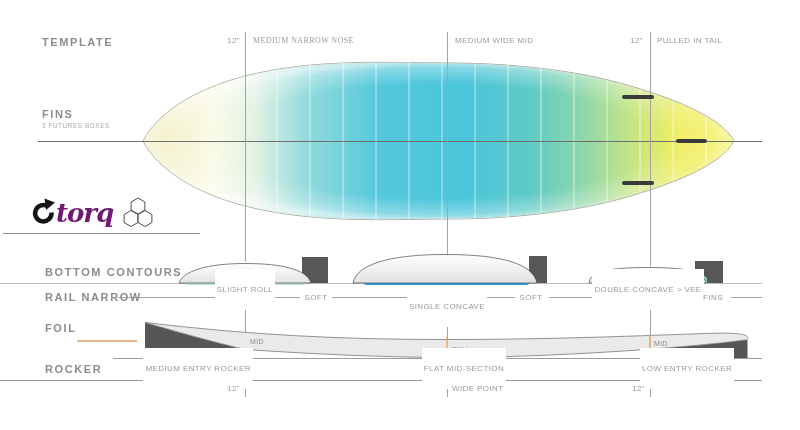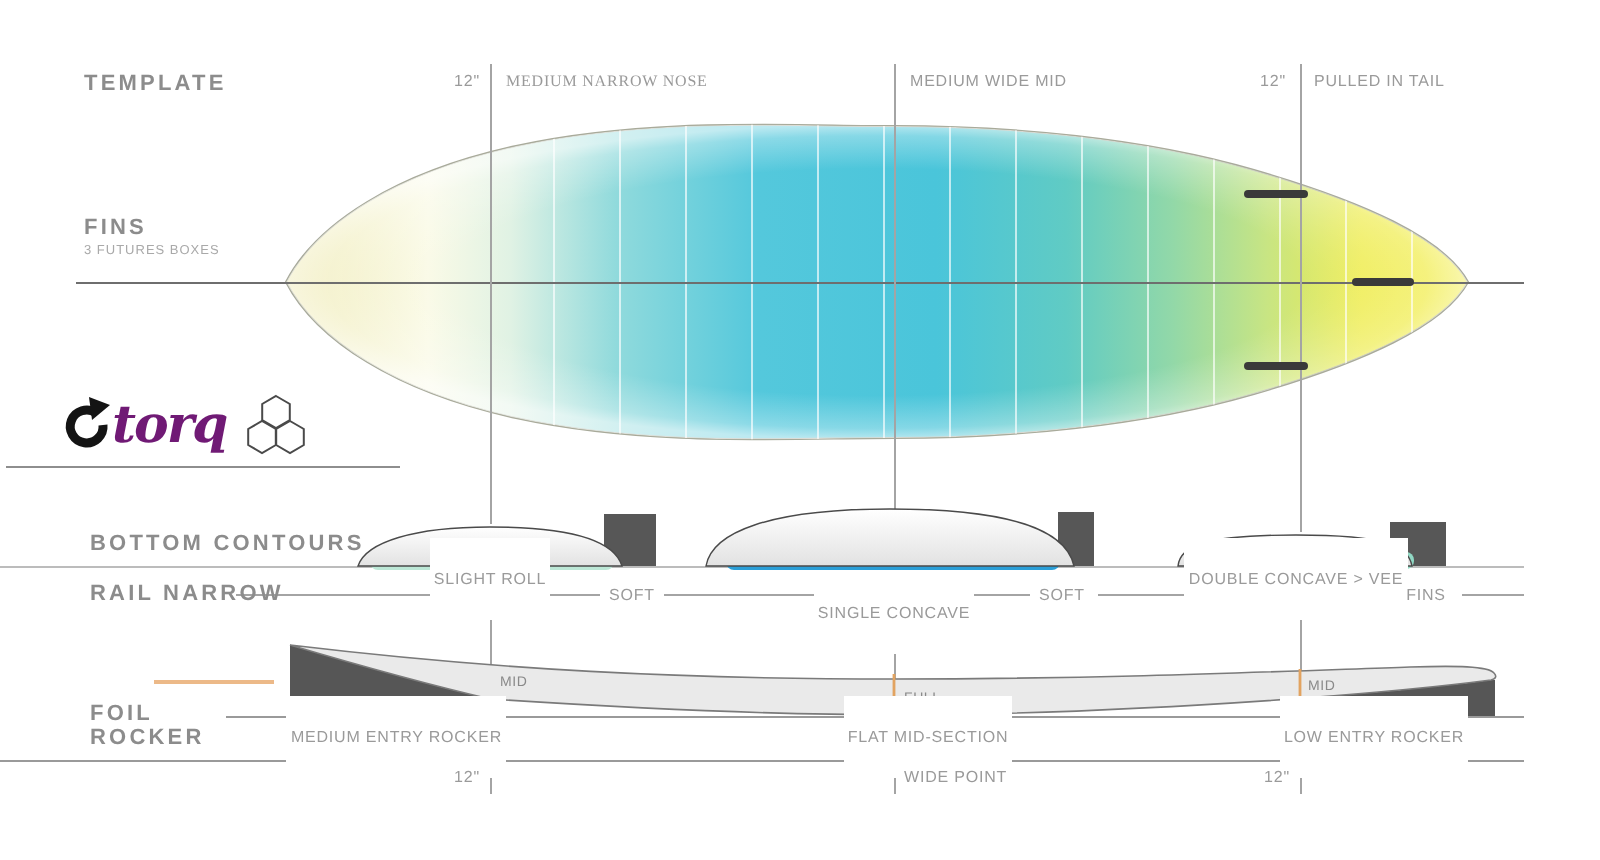--- a/index.html
+++ b/index.html
@@ -147,21 +147,21 @@
   <div class="lbl sec" style="left:45px;top:291px;">RAIL NARROW</div>
 
   <div class="lbl sm ctr" style="left:195px;top:286px;width:100px;"><span class="wbg">SLIGHT ROLL</span></div>
   <div class="lbl sm ctr" style="left:387px;top:286px;width:120px;margin-top:17px;"><span class="wbg">SINGLE CONCAVE</span></div>
   <div class="lbl sm ctr" style="left:578px;top:286px;width:140px;"><span class="wbg">DOUBLE CONCAVE &gt; VEE</span></div>
 
   <div class="lbl sm ctr" style="left:296px;top:294px;width:40px;">SOFT</div>
   <div class="lbl sm ctr" style="left:511px;top:294px;width:40px;">SOFT</div>
   <div class="lbl sm ctr" style="left:693px;top:294px;width:40px;">FINS</div>
 
-  <div class="lbl sec" style="left:45px;top:351px;">FOIL</div>
+  <div class="lbl sec" style="left:45px;top:322px;">FOIL</div>
   <div class="hline" style="left:77px;top:340px;width:60px;height:2px;background:#ecb988;"></div>
   <div class="lbl sec" style="left:45px;top:363px;">ROCKER</div>
 
   <div class="lbl tiny" style="left:250px;top:338px;">MID</div>
   <div class="lbl tiny" style="left:452px;top:346px;">FULL</div>
   <div class="lbl tiny" style="left:654px;top:340px;">MID</div>
 
   <div class="lbl sm ctr" style="left:133px;top:365px;width:120px;text-align:right;"><span class="wbg">MEDIUM ENTRY ROCKER</span></div>
   <div class="lbl sm ctr" style="left:404px;top:365px;width:120px;"><span class="wbg">FLAT MID-SECTION</span></div>
   <div class="lbl sm ctr" style="left:627px;top:365px;width:120px;"><span class="wbg">LOW ENTRY ROCKER</span></div>

